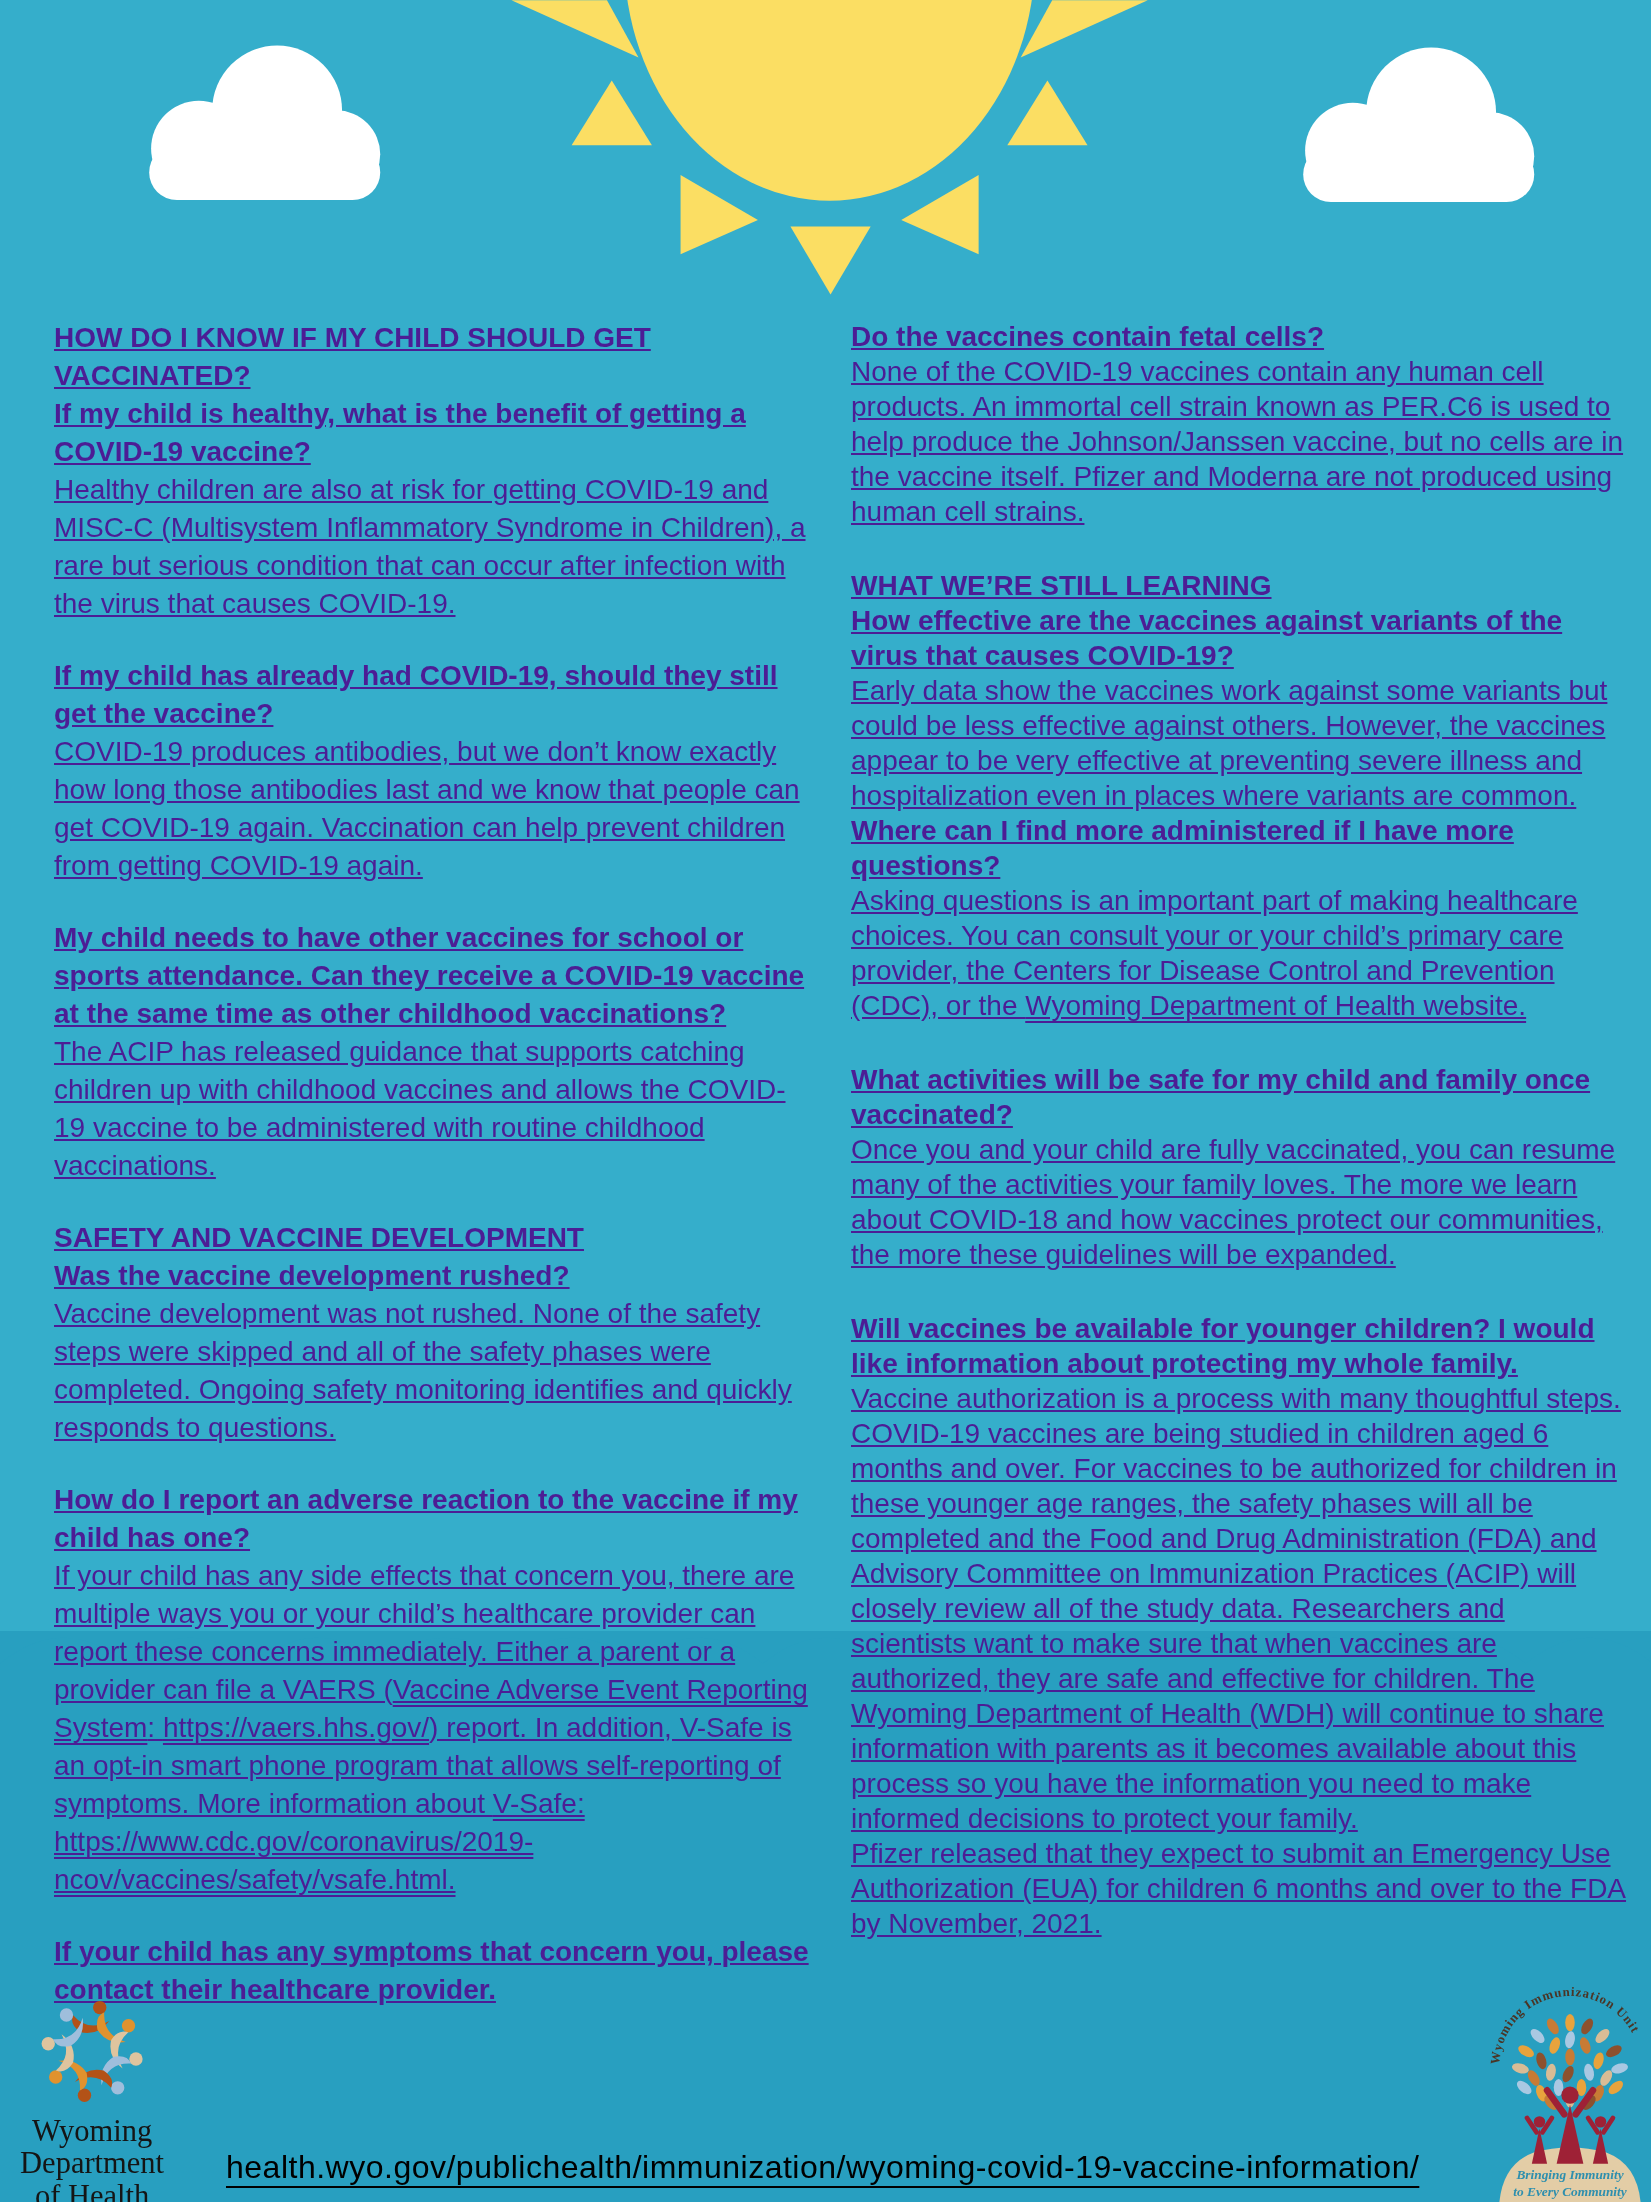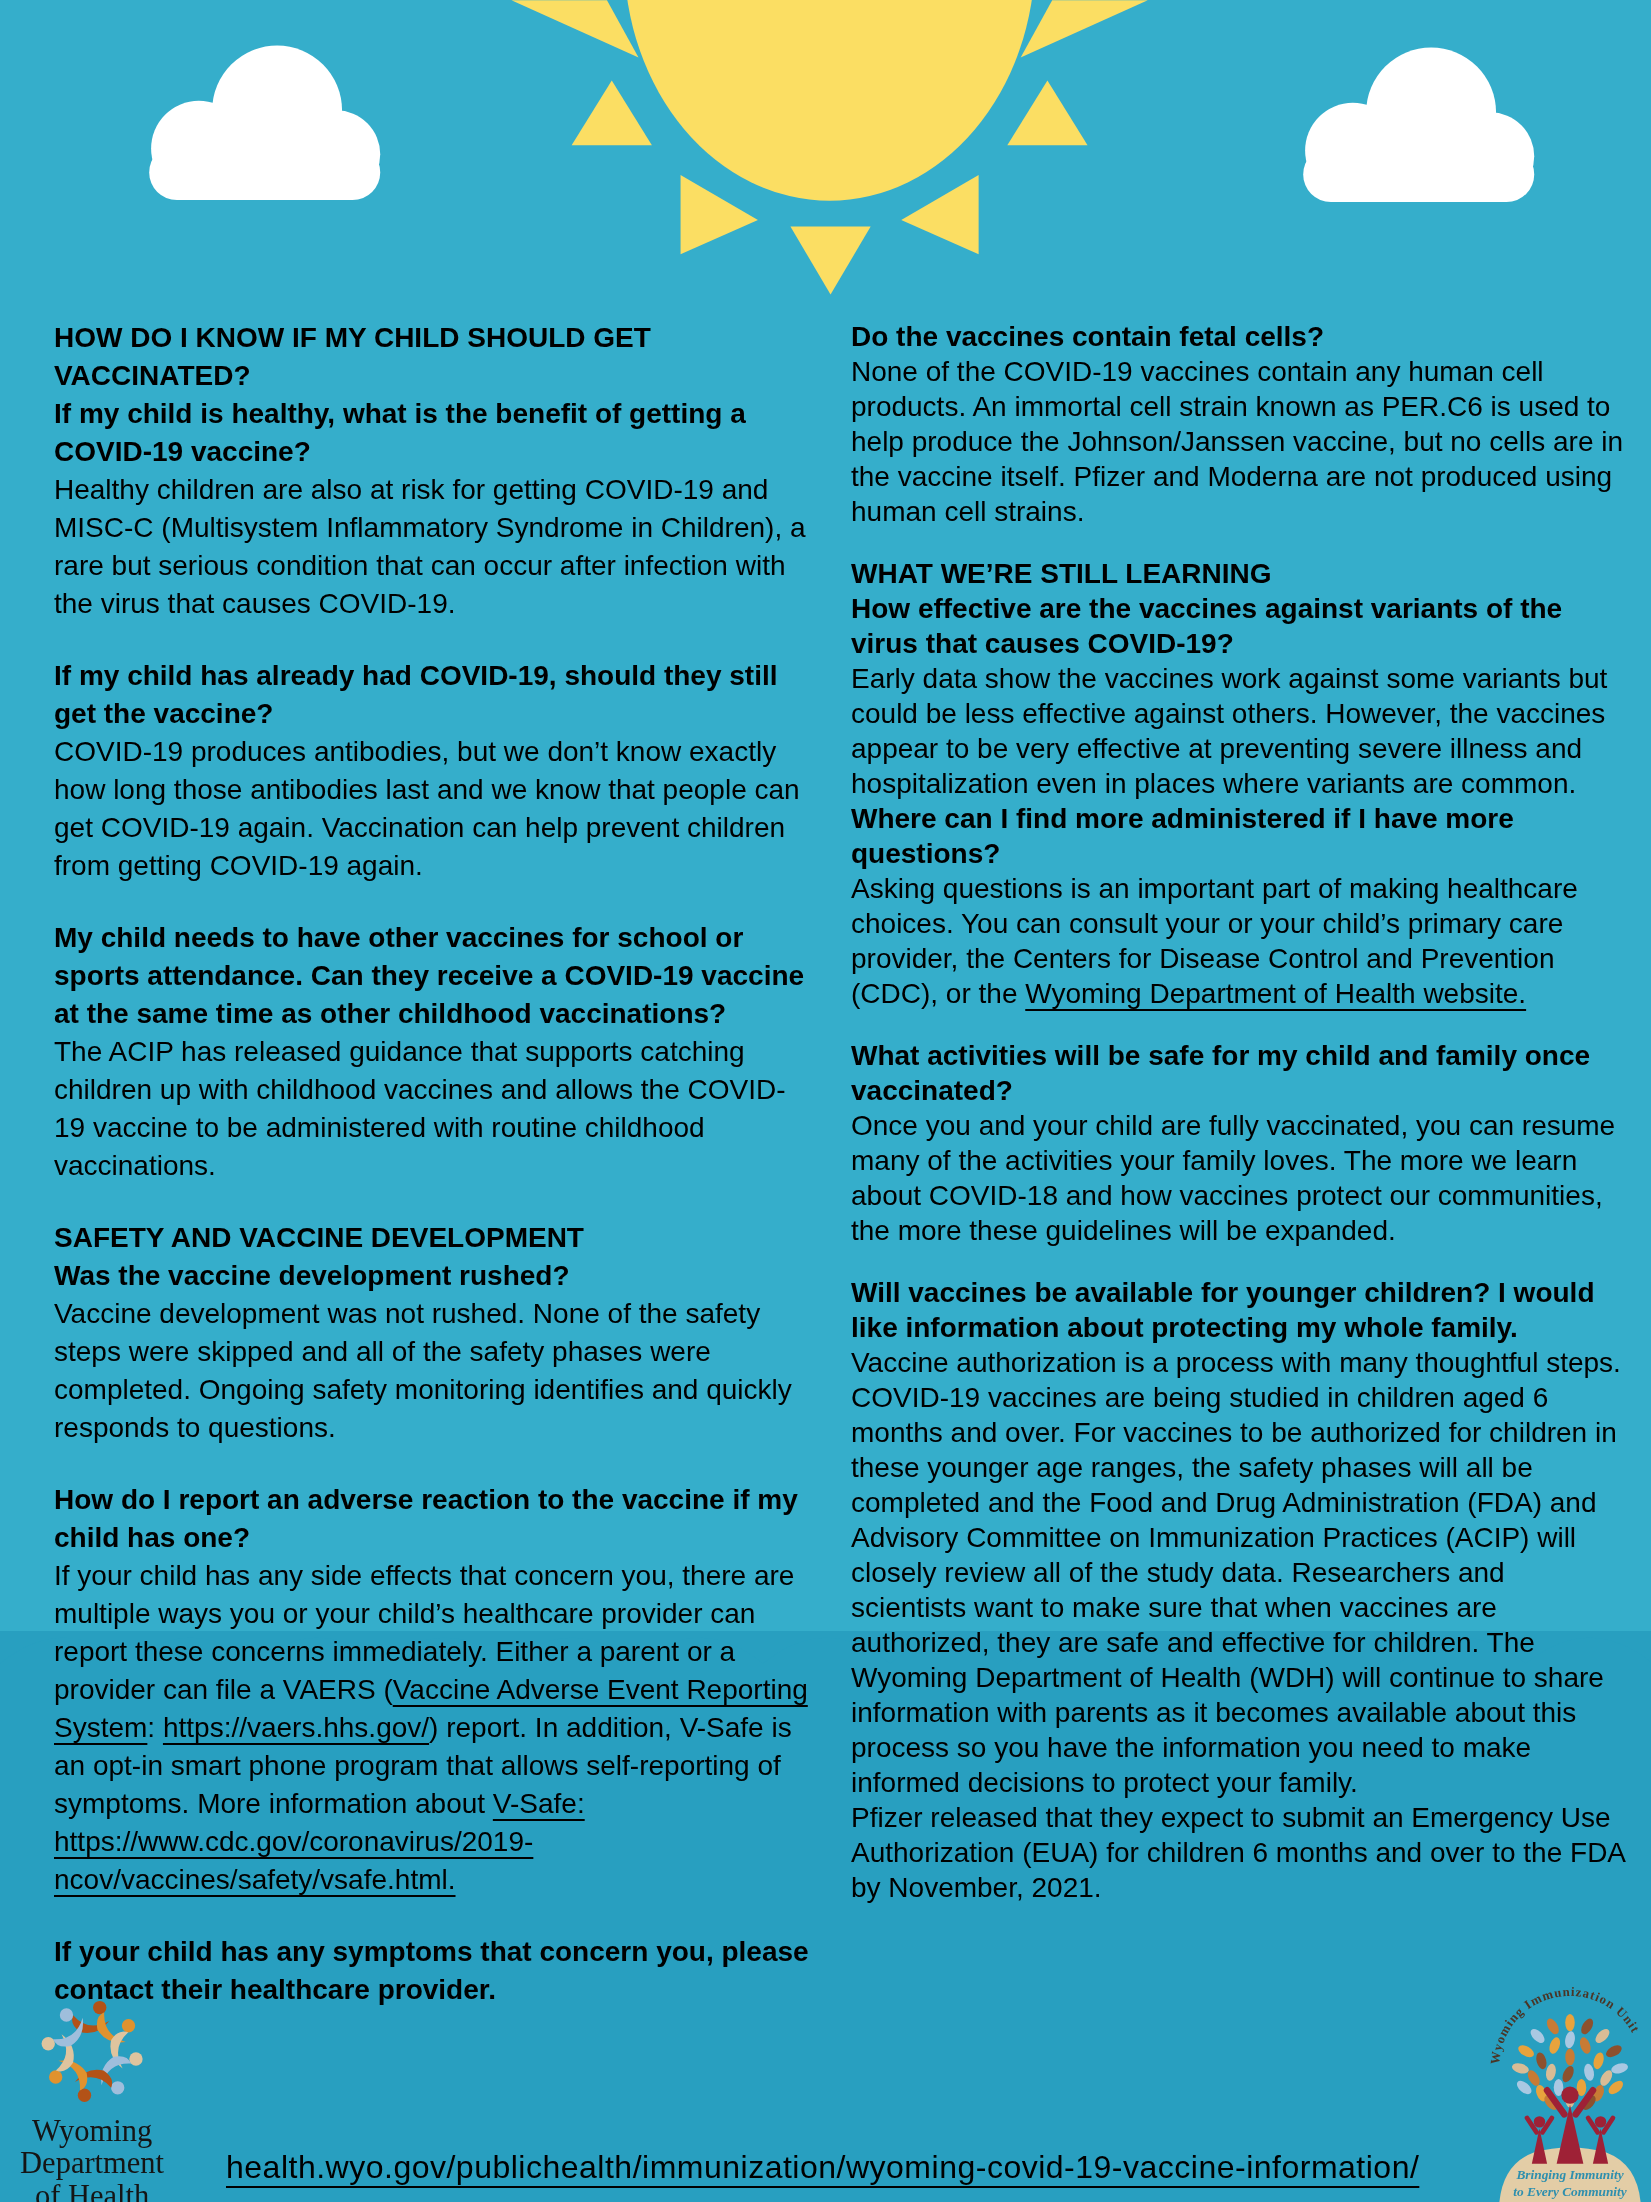--- a/index.html
+++ b/index.html
@@ -5,26 +5,26 @@
   html,body{margin:0;padding:0;background:#ffffff;}
   .page{
     position:relative;width:1652px;height:2202px;overflow:hidden;
     background:#289FC0;
     font-family:"Liberation Sans",sans-serif;
   }
   .top-bg{position:absolute;left:0;top:0;width:1652px;height:1631px;background:#35AECB;}
   .wave{position:absolute;left:0;top:1631px;width:1652px;height:44px;display:block;}
   .deco{position:absolute;}
   
-  .col{position:absolute;top:319px;color:#000000;}
+  .col{position:absolute;top:319px;color:#4c1d95;text-decoration:underline;}
   .col-left{left:54px;width:760px;font-size:28px;line-height:38px;}
   .col-right{left:851px;width:776px;font-size:28px;line-height:35px;}
   .block{margin:0;}
   .col-left .block.gap{margin-top:34px;}
-  .col-right .block.gap{margin-top:27px;}
+  .col-right .block.gap{margin-top:39px;}
   .block.heading,.block.question{font-weight:700;}
   .lnk{color:inherit;text-decoration:underline;text-decoration-thickness:1.9px;text-underline-offset:5.7px;cursor:pointer;}
   
   .wdh-logo{position:absolute;left:11.5px;top:1990px;}
   .imm-logo{position:absolute;left:1484px;top:1973px;}
   .footer-url{
     position:absolute;left:226px;top:2149px;
     font-size:32px;letter-spacing:0.5px;color:#000000;
     text-decoration:underline;text-decoration-thickness:1.9px;text-underline-offset:7.6px;
     white-space:nowrap;cursor:pointer;

